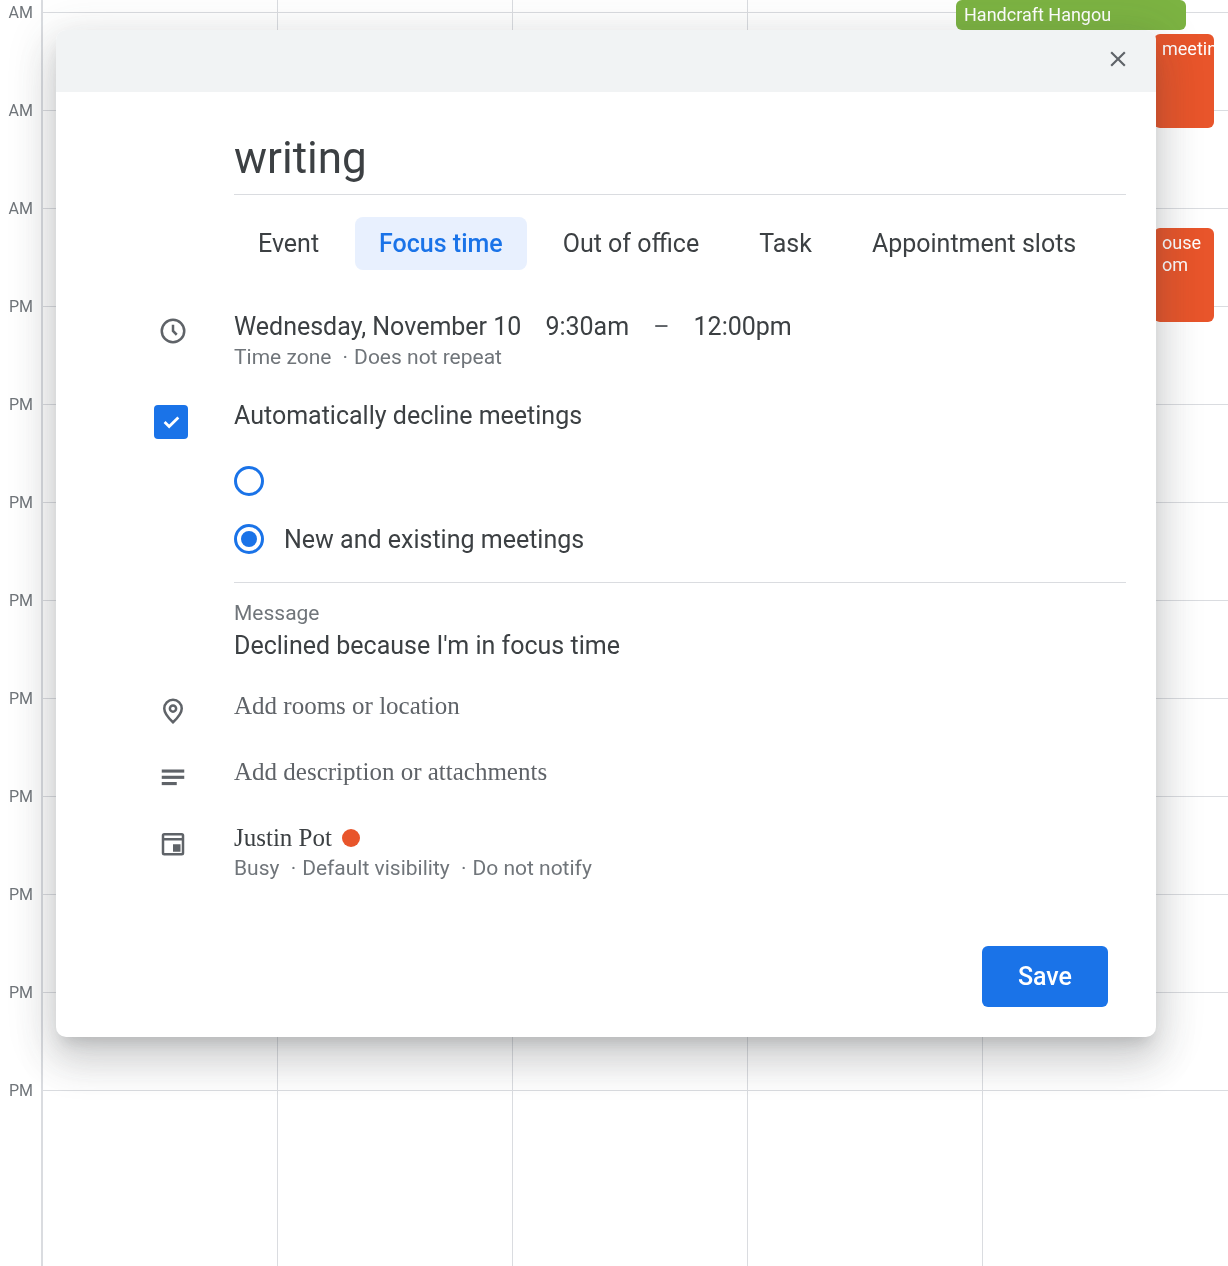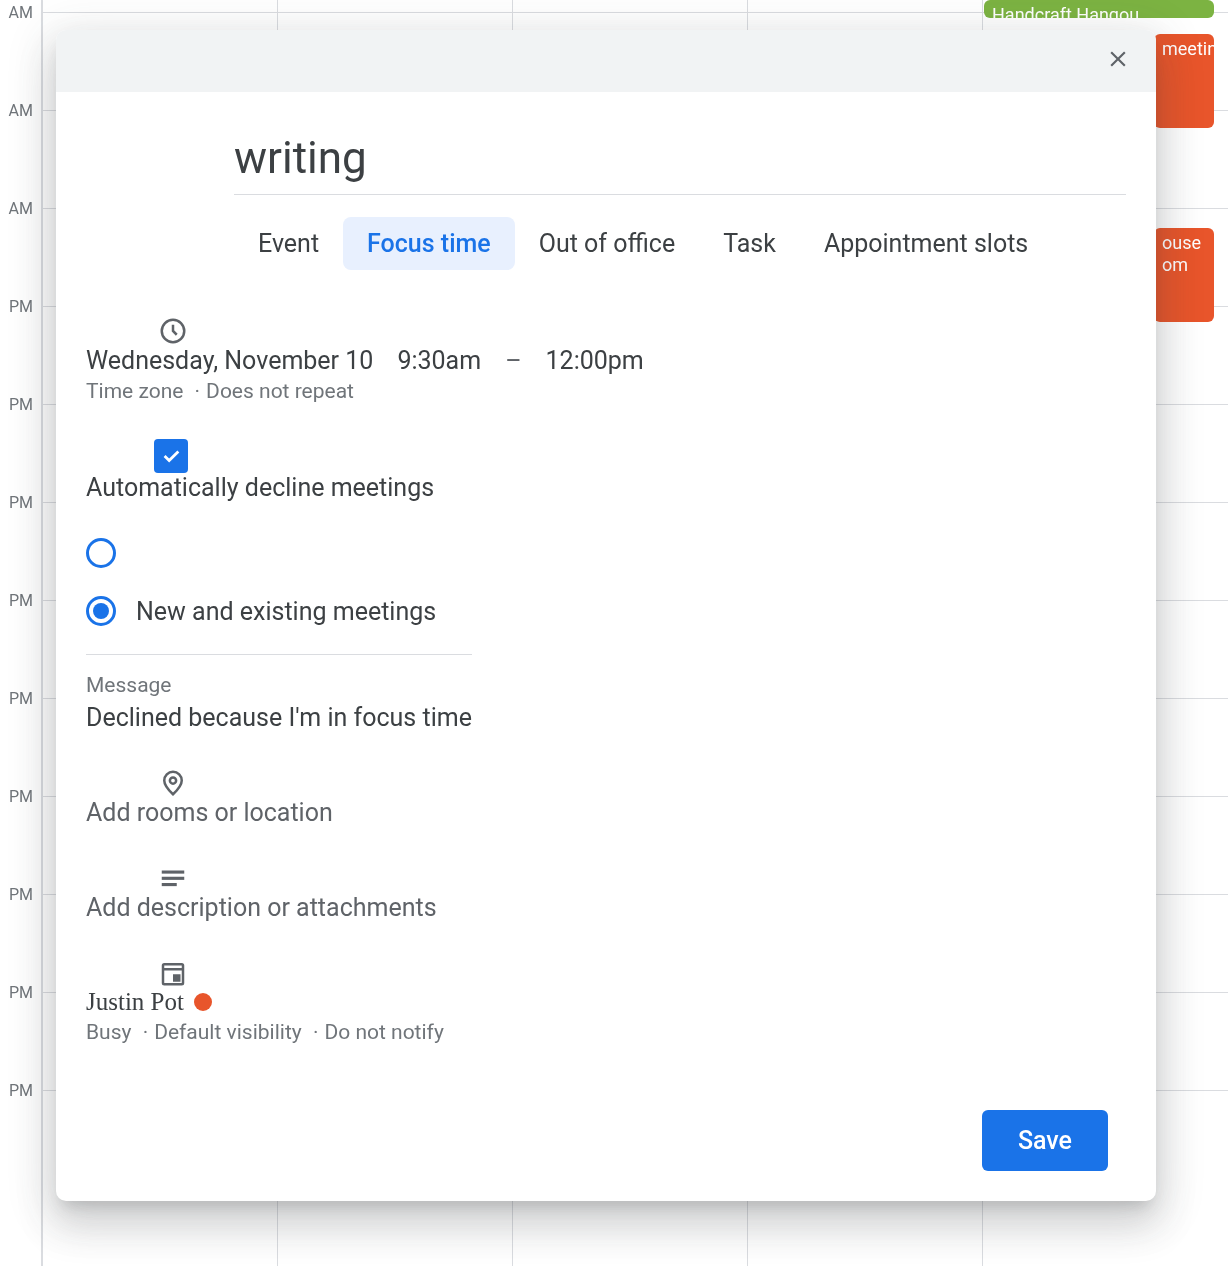--- a/index.html
+++ b/index.html
@@ -42,25 +42,25 @@
   .title-row { padding-left: 148px; padding-top: 40px; }
   .title-input {
     border: none; outline: none;
     font-size: 44px; color: #3c4043;
     width: 100%;
     border-bottom: 1px solid #dadce0;
     padding-bottom: 10px;
     font-family: inherit;
   }
 
-  .tabs { display:flex; gap: 0; padding-left: 148px; margin-top: 22px; align-items:flex-end; }
+  .tabs { display:flex; gap: 12px; padding-left: 148px; margin-top: 22px; align-items:flex-end; }
   .tab { padding: 12px 24px; font-size: 25px; color:#3c4043; border-radius: 8px; cursor:pointer; }
   .tab.active { background:#e8f0fe; color:#1a73e8; font-weight:500; }
 
-  .row { display:flex; align-items:flex-start; padding: 16px 0; flex-direction: column; }
+  .row { display:flex; align-items:flex-start; padding: 16px 0; }
   .icon-col { width: 148px; display:flex; justify-content:flex-start; padding-left:72px; padding-top:4px; color:#5f6368; }
   .icon-col.check { padding-left: 68px; }
   .icon-col svg { width:30px; height:30px; }
   .content-col { flex:1; }
 
   .date-line { font-size: 25px; color:#3c4043; display:flex; gap: 24px; align-items:center; }
   .date-line .dash { color:#5f6368; }
   .sub-line { font-size: 21px; color:#70757a; margin-top:4px; }
   .sub-line .dot::before { content:"·"; margin: 0 6px; }
 
@@ -73,21 +73,21 @@
   .radio-row { display:flex; align-items:center; gap: 20px; padding: 14px 0; cursor:pointer; }
   .radio { width:30px; height:30px; border-radius:50%; border: 3px solid #1a73e8; display:flex; align-items:center; justify-content:center; flex-shrink:0; }
   .radio.selected::after { content:""; width:16px; height:16px; border-radius:50%; background:#1a73e8; }
   .radio-label { font-size: 25px; color:#3c4043; }
 
   .divider { border: none; border-top: 1px solid #dadce0; margin: 14px 0 18px 0; }
 
   .msg-label { font-size: 21px; color:#70757a; margin-bottom: 6px; }
   .msg-value { font-size: 25px; color:#3c4043; }
 
-  .placeholder-text { font-size: 25px; color:#5f6368; }
+  .placeholder-text { font-size: 25px; color:#5f6368;font-family:Liberation Serif, serif; }
 
   .calendar-owner { font-size: 25px; color:#3c4043; display:flex; align-items:center; gap:10px;font-family:Liberation Serif, serif; }
   .owner-dot { width:18px; height:18px; border-radius:50%; background:#e8552b; display:inline-block; }
 
   .footer { display:flex; justify-content:flex-end; padding: 20px 48px 30px 30px; }
   .save-btn { background:#1a73e8; color:#fff; border:none; border-radius:6px; padding: 16px 36px; font-size:25px; font-weight:500; cursor:pointer; font-family:inherit; }
 </style>
 </head>
 <body>
 
@@ -118,21 +118,21 @@
     <div class="grid-line" style="top:796px"></div>
     <div class="grid-line" style="top:894px"></div>
     <div class="grid-line" style="top:992px"></div>
     <div class="grid-line" style="top:1090px"></div>
     <div class="col-line" style="left:0"></div>
     <div class="col-line" style="left:235px"></div>
     <div class="col-line" style="left:470px"></div>
     <div class="col-line" style="left:705px"></div>
     <div class="col-line" style="left:940px"></div>
 
-    <div class="event-chip green" style="left:942px; top:0; width:230px; height:18px;">
+    <div class="event-chip green" style="left:914px; top:0; width:230px; height:30px;">
       <span>Handcraft Hangou</span>
     </div>
     <div class="event-chip orange" style="left:1112px; top:34px; width:60px; height:94px;">
       <span>meeting</span>
     </div>
     <div class="event-chip orange" style="left:1112px; top:228px; width:60px; height:94px; line-height:1.2;">
       <span>ouse</span><br>
       <span>om</span>
     </div>
   </div>

